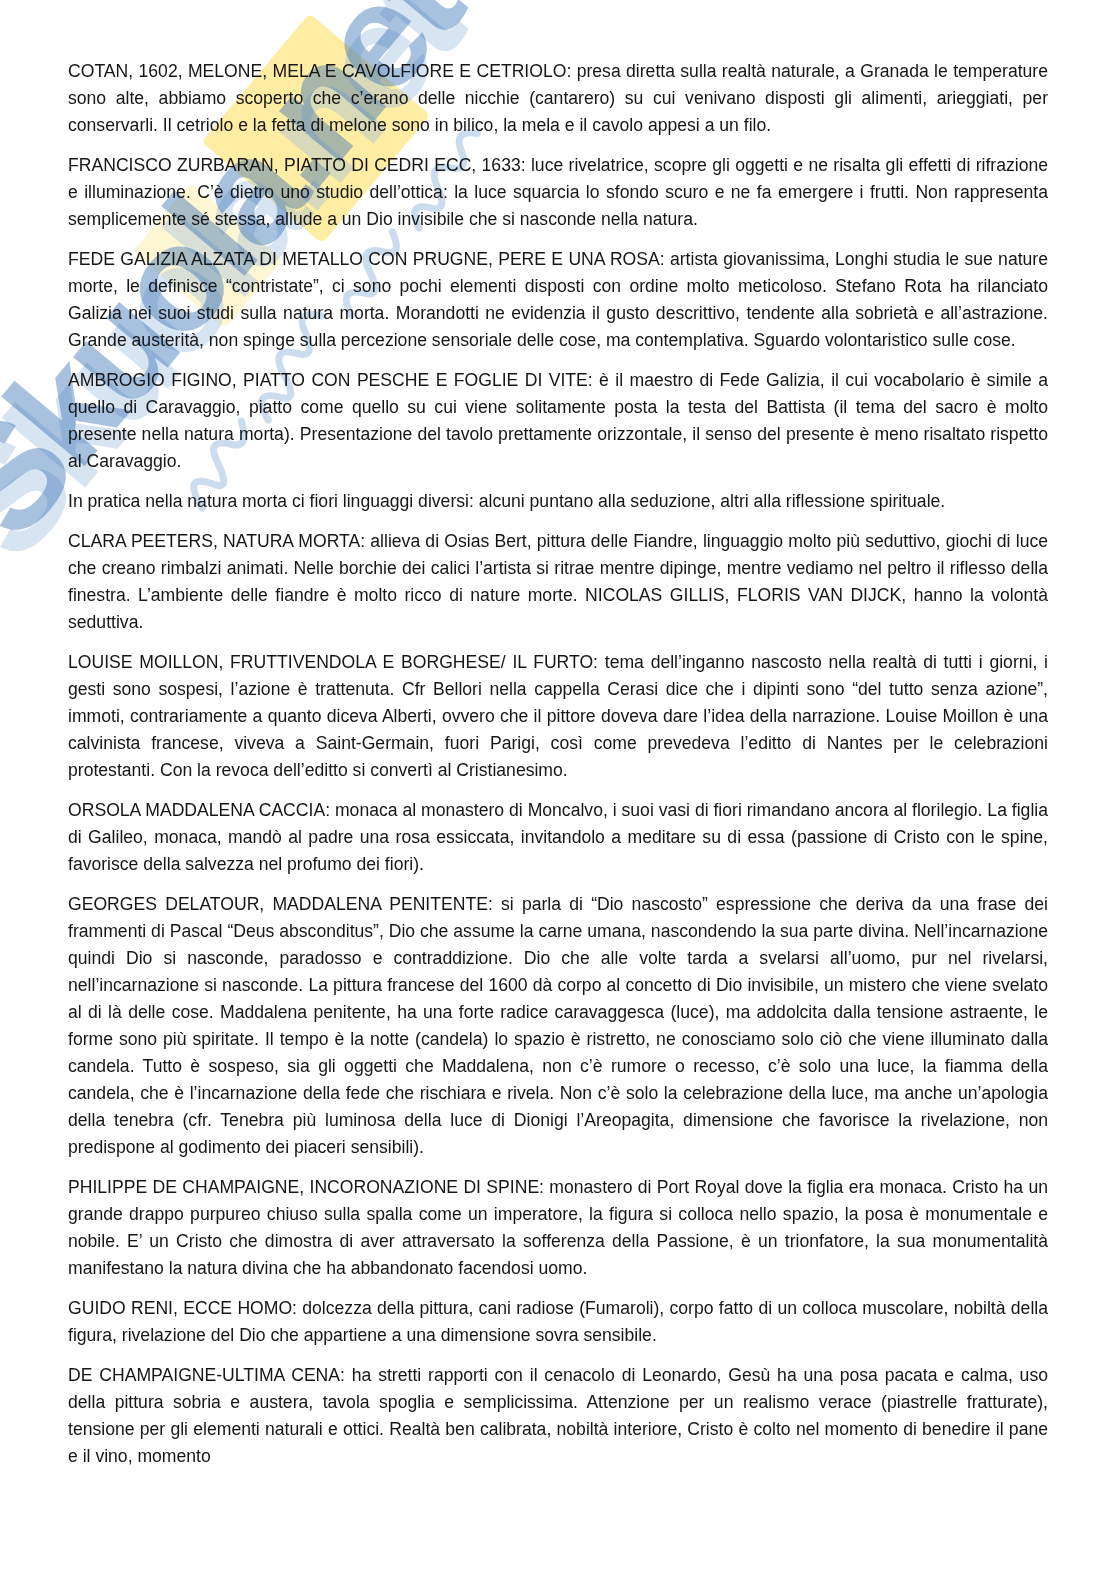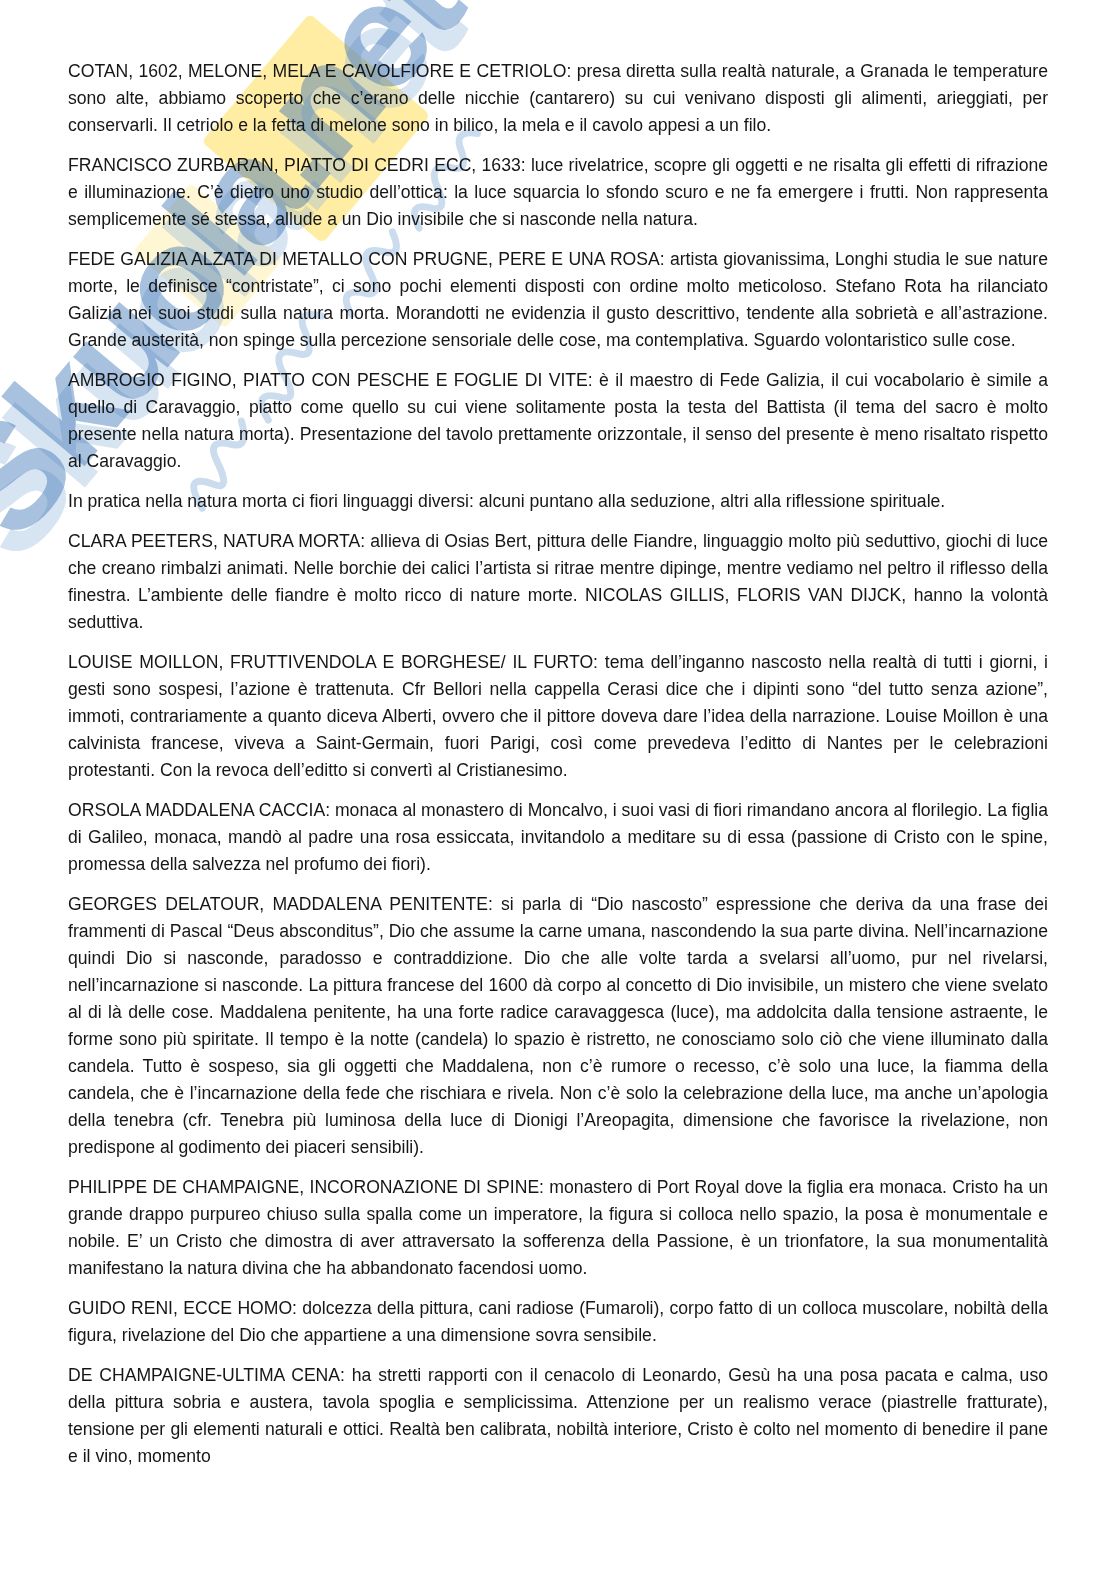--- a/index.html
+++ b/index.html
@@ -108,21 +108,21 @@
   </div>
 
   <main class="content">
     <p class="para">COTAN, 1602, MELONE, MELA E CAVOLFIORE E CETRIOLO: presa diretta sulla realtà naturale, a Granada le temperature sono alte, abbiamo scoperto che c’erano delle nicchie (cantarero) su cui venivano disposti gli alimenti, arieggiati, per conservarli. Il cetriolo e la fetta di melone sono in bilico, la mela e il cavolo appesi a un filo.</p>
     <p class="para">FRANCISCO ZURBARAN, PIATTO DI CEDRI ECC, 1633: luce rivelatrice, scopre gli oggetti e ne risalta gli effetti di rifrazione e illuminazione. C’è dietro uno studio dell’ottica: la luce squarcia lo sfondo scuro e ne fa emergere i frutti. Non rappresenta semplicemente sé stessa, allude a un Dio invisibile che si nasconde nella natura.</p>
     <p class="para">FEDE GALIZIA ALZATA DI METALLO CON PRUGNE, PERE E UNA ROSA: artista giovanissima, Longhi studia le sue nature morte, le definisce “contristate”, ci sono pochi elementi disposti con ordine molto meticoloso. Stefano Rota ha rilanciato Galizia nei suoi studi sulla natura morta. Morandotti ne evidenzia il gusto descrittivo, tendente alla sobrietà e all’astrazione. Grande austerità, non spinge sulla percezione sensoriale delle cose, ma contemplativa. Sguardo volontaristico sulle cose.</p>
     <p class="para">AMBROGIO FIGINO, PIATTO CON PESCHE E FOGLIE DI VITE: è il maestro di Fede Galizia, il cui vocabolario è simile a quello di Caravaggio, piatto come quello su cui viene solitamente posta la testa del Battista (il tema del sacro è molto presente nella natura morta). Presentazione del tavolo prettamente orizzontale, il senso del presente è meno risaltato rispetto al Caravaggio.</p>
     <p class="para">In pratica nella natura morta ci fiori linguaggi diversi: alcuni puntano alla seduzione, altri alla riflessione spirituale.</p>
     <p class="para">CLARA PEETERS, NATURA MORTA: allieva di Osias Bert, pittura delle Fiandre, linguaggio molto più seduttivo, giochi di luce che creano rimbalzi animati. Nelle borchie dei calici l’artista si ritrae mentre dipinge, mentre vediamo nel peltro il riflesso della finestra. L’ambiente delle fiandre è molto ricco di nature morte. NICOLAS GILLIS, FLORIS VAN DIJCK, hanno la volontà seduttiva.</p>
     <p class="para">LOUISE MOILLON, FRUTTIVENDOLA E BORGHESE/ IL FURTO: tema dell’inganno nascosto nella realtà di tutti i giorni, i gesti sono sospesi, l’azione è trattenuta. Cfr Bellori nella cappella Cerasi dice che i dipinti sono “del tutto senza azione”, immoti, contrariamente a quanto diceva Alberti, ovvero che il pittore doveva dare l’idea della narrazione. Louise Moillon è una calvinista francese, viveva a Saint-Germain, fuori Parigi, così come prevedeva l’editto di Nantes per le celebrazioni protestanti. Con la revoca dell’editto si convertì al Cristianesimo.</p>
-    <p class="para">ORSOLA MADDALENA CACCIA: monaca al monastero di Moncalvo, i suoi vasi di fiori rimandano ancora al florilegio. La figlia di Galileo, monaca, mandò al padre una rosa essiccata, invitandolo a meditare su di essa (passione di Cristo con le spine, promessa della salvezza nel profumo dei fiori).</p>
+    <p class="para">ORSOLA MADDALENA CACCIA: monaca al monastero di Moncalvo, i suoi vasi di fiori rimandano ancora al florilegio. La figlia di Galileo, monaca, mandò al padre una rosa essiccata, invitandolo a meditare su di essa (passione di Cristo con le spine, favorisce della salvezza nel profumo dei fiori).</p>
     <p class="para">GEORGES DELATOUR, MADDALENA PENITENTE: si parla di “Dio nascosto” espressione che deriva da una frase dei frammenti di Pascal “Deus absconditus”, Dio che assume la carne umana, nascondendo la sua parte divina. Nell’incarnazione quindi Dio si nasconde, paradosso e contraddizione. Dio che alle volte tarda a svelarsi all’uomo, pur nel rivelarsi, nell’incarnazione si nasconde. La pittura francese del 1600 dà corpo al concetto di Dio invisibile, un mistero che viene svelato al di là delle cose. Maddalena penitente, ha una forte radice caravaggesca (luce), ma addolcita dalla tensione astraente, le forme sono più spiritate. Il tempo è la notte (candela) lo spazio è ristretto, ne conosciamo solo ciò che viene illuminato dalla candela. Tutto è sospeso, sia gli oggetti che Maddalena, non c’è rumore o recesso, c’è solo una luce, la fiamma della candela, che è l’incarnazione della fede che rischiara e rivela. Non c’è solo la celebrazione della luce, ma anche un’apologia della tenebra (cfr. Tenebra più luminosa della luce di Dionigi l’Areopagita, dimensione che favorisce la rivelazione, non predispone al godimento dei piaceri sensibili).</p>
     <p class="para">PHILIPPE DE CHAMPAIGNE, INCORONAZIONE DI SPINE: monastero di Port Royal dove la figlia era monaca. Cristo ha un grande drappo purpureo chiuso sulla spalla come un imperatore, la figura si colloca nello spazio, la posa è monumentale e nobile. E’ un Cristo che dimostra di aver attraversato la sofferenza della Passione, è un trionfatore, la sua monumentalità manifestano la natura divina che ha abbandonato facendosi uomo.</p>
     <p class="para">GUIDO RENI, ECCE HOMO: dolcezza della pittura, cani radiose (Fumaroli), corpo fatto di un colloca muscolare, nobiltà della figura, rivelazione del Dio che appartiene a una dimensione sovra sensibile.</p>
     <p class="para">DE CHAMPAIGNE-ULTIMA CENA: ha stretti rapporti con il cenacolo di Leonardo, Gesù ha una posa pacata e calma, uso della pittura sobria e austera, tavola spoglia e semplicissima. Attenzione per un realismo verace (piastrelle fratturate), tensione per gli elementi naturali e ottici. Realtà ben calibrata, nobiltà interiore, Cristo è colto nel momento di benedire il pane e il vino, momento</p>
 
   </main>
 
 </div>
 
 </body></html>

